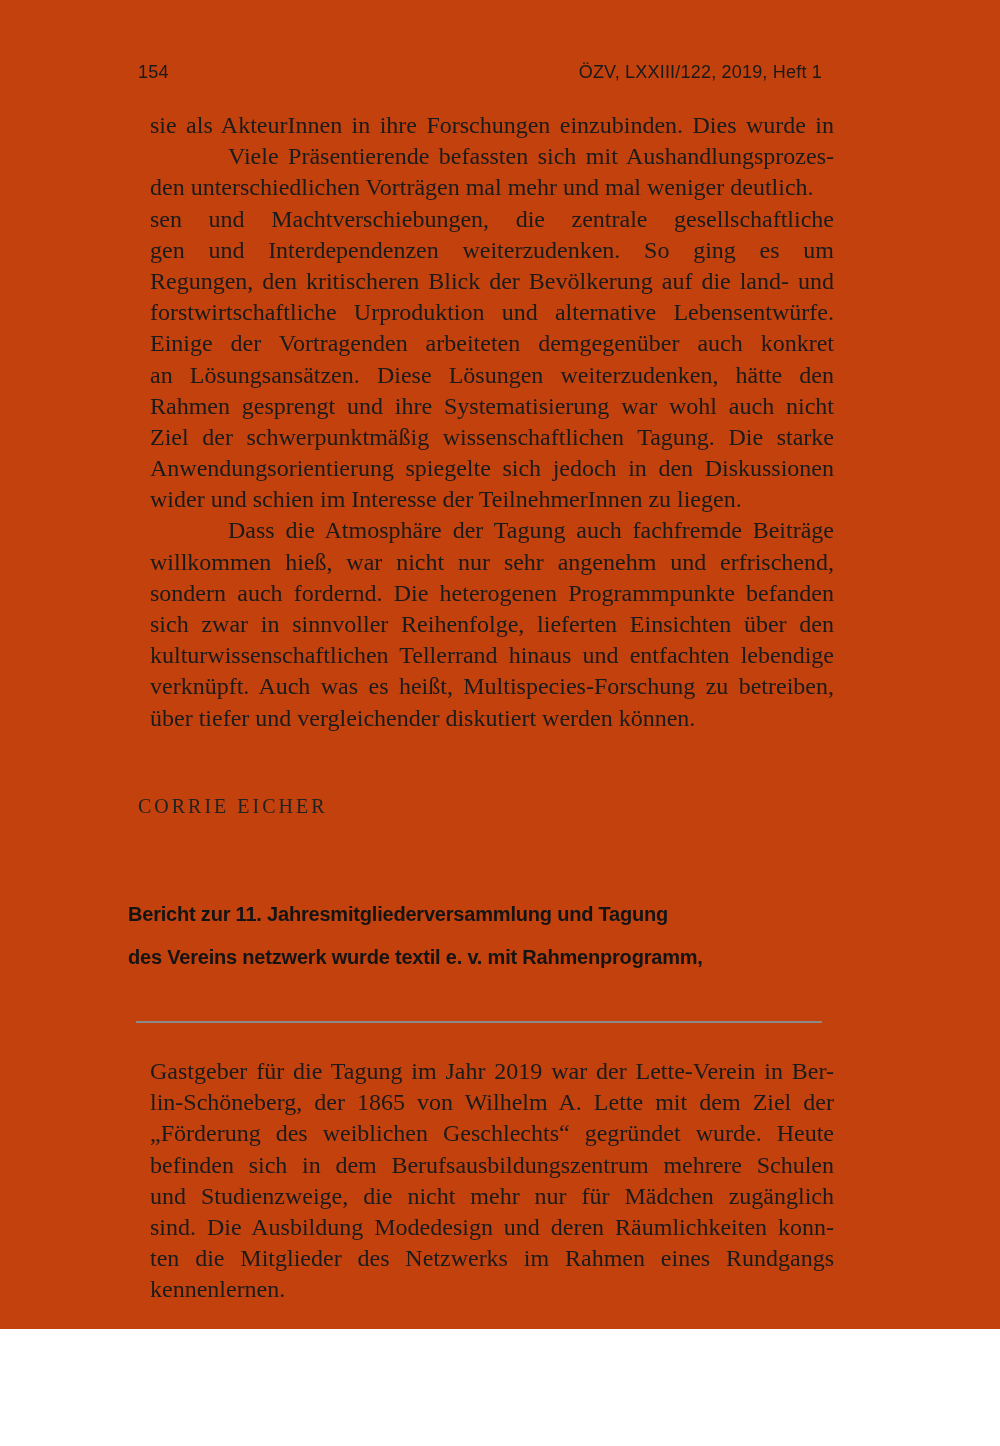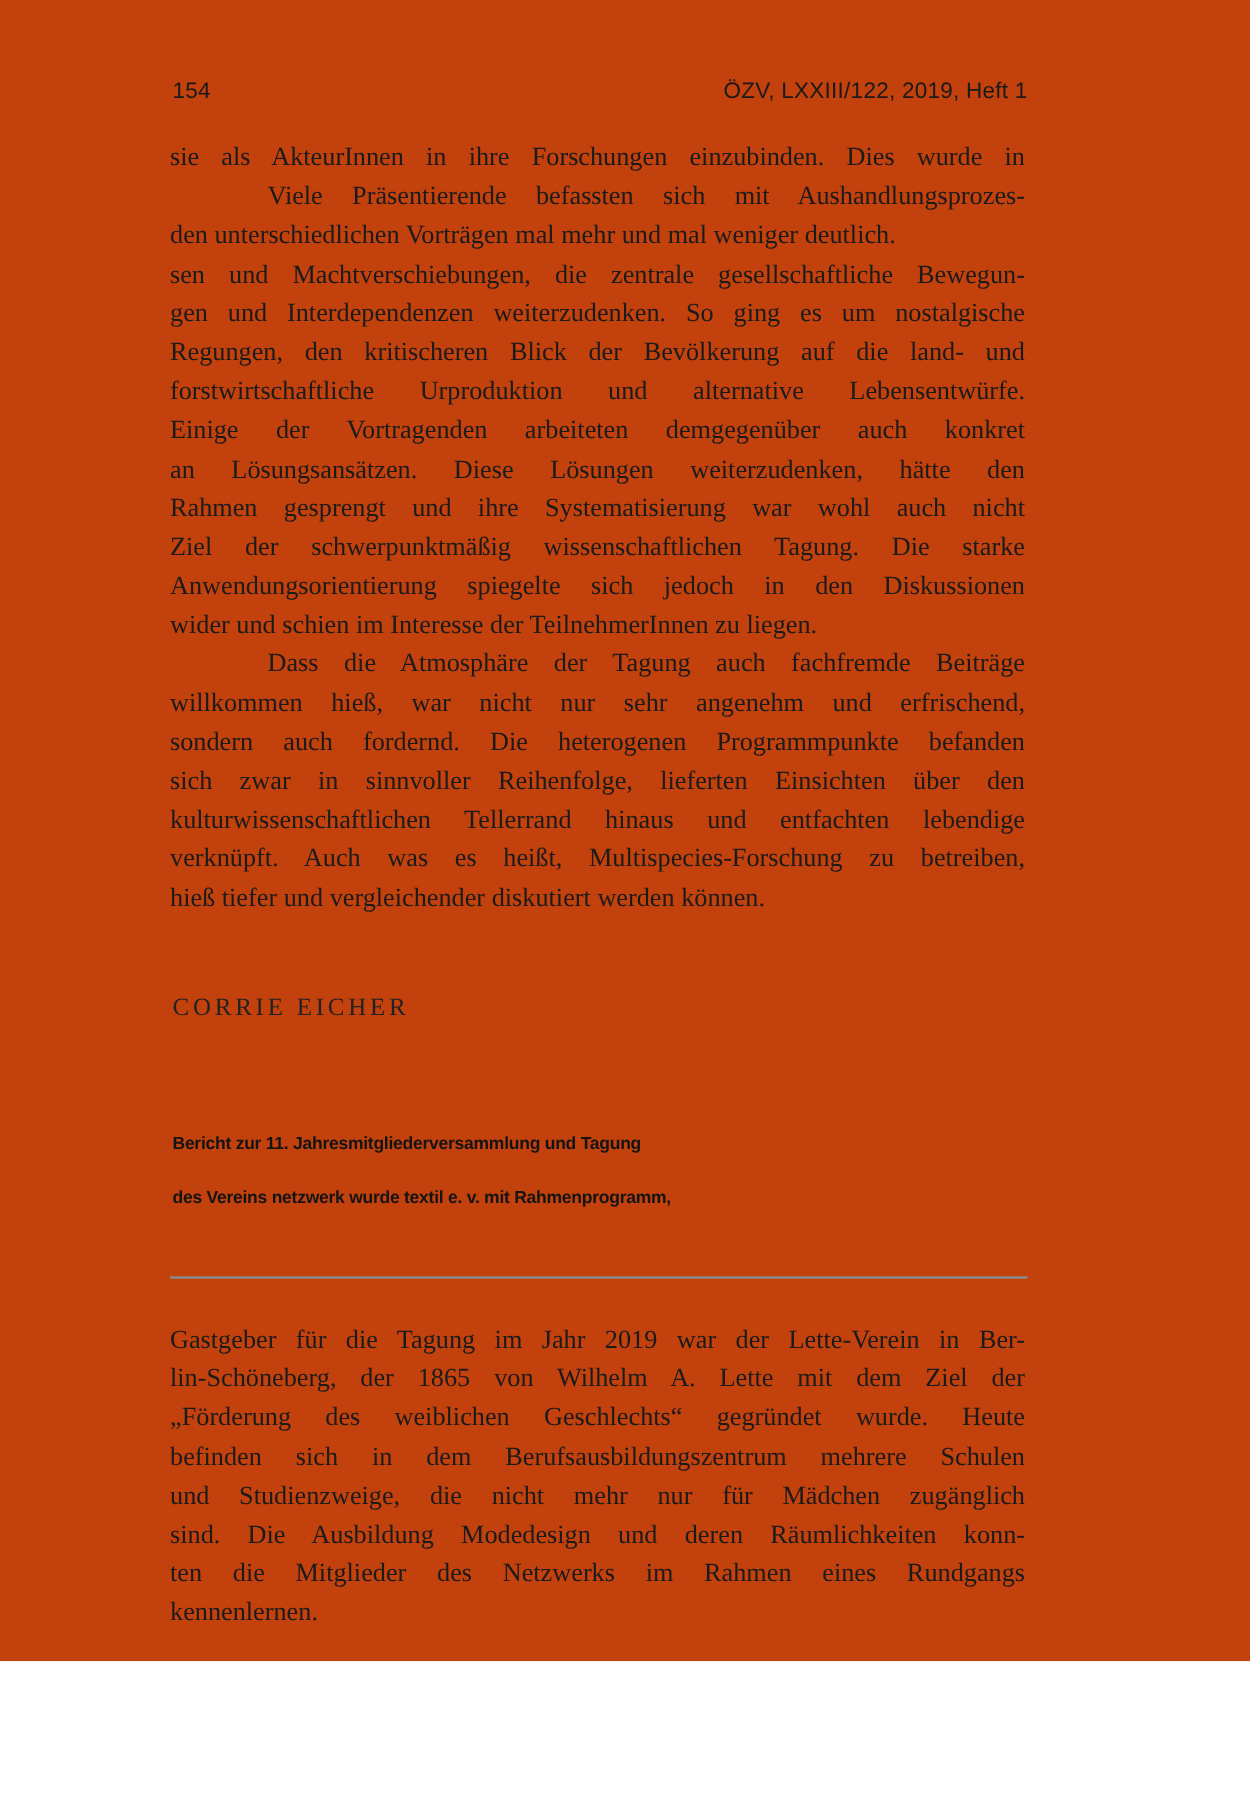--- a/index.html
+++ b/index.html
@@ -25,23 +25,23 @@
     display: flex;
     justify-content: space-between;
     font-family: "Liberation Sans", sans-serif;
     font-size: 18px;
     letter-spacing: 0.2px;
     color: #1a1a1a;
   }
   
   .text-block {
     position: absolute;
-    left: 136px;
+    left: 150px;
     width: 684px;
-    font-size: 21px;
+    font-size: 24px;
     line-height: 31.2px;
     color: #1b1b1b;
   }
   .text-block .line {
     text-align: justify;
     text-align-last: justify;
     white-space: normal;
     height: 31.2px;
     overflow: hidden;
   }
@@ -60,25 +60,25 @@
     left: 138px;
     font-family: "Liberation Serif", serif;
     font-size: 20px;
     letter-spacing: 3px;
     color: #222222;
   }
   
   .report-heading {
     position: absolute;
     top: 893px;
-    left: 138px;
+    left: 128px;
     width: 760px;
     font-family: "Liberation Sans", sans-serif;
     font-weight: 700;
-    font-size: 14px;
+    font-size: 20px;
     letter-spacing: -0.2px;
     line-height: 43px;
     color: #141414;
   }
   .report-heading .hline { white-space: nowrap; }
   
   .section-divider {
     position: absolute;
     top: 1021px;
     left: 136px;
@@ -110,21 +110,21 @@
       <div class="line">Rahmen gesprengt und ihre Systematisierung war wohl auch nicht</div>
       <div class="line">Ziel der schwerpunktmäßig wissenschaftlichen Tagung. Die starke</div>
       <div class="line">Anwendungsorientierung spiegelte sich jedoch in den Diskussionen</div>
       <div class="line last">wider und schien im Interesse der TeilnehmerInnen zu liegen.</div>
       <div class="line indent">Dass die Atmosphäre der Tagung auch fachfremde Beiträge</div>
       <div class="line">willkommen hieß, war nicht nur sehr angenehm und erfrischend,</div>
       <div class="line">sondern auch fordernd. Die heterogenen Programmpunkte befanden</div>
       <div class="line">sich zwar in sinnvoller Reihenfolge, lieferten Einsichten über den</div>
       <div class="line">kulturwissenschaftlichen Tellerrand hinaus und entfachten lebendige</div>
       <div class="line">verknüpft. Auch was es heißt, Multispecies-Forschung zu betreiben,</div>
-      <div class="line last">hieß tiefer und vergleichender diskutiert werden können.</div>
+      <div class="line last">über tiefer und vergleichender diskutiert werden können.</div>
     </div>
 
   <div class="author-name">CORRIE EICHER</div>
 
   <div class="report-heading">
       <div class="hline">Bericht zur 11. Jahresmitgliederversammlung und Tagung</div>
       <div class="hline">des Vereins netzwerk wurde textil e. v. mit Rahmenprogramm,</div>
     </div>
 
   <div class="section-divider"></div>

